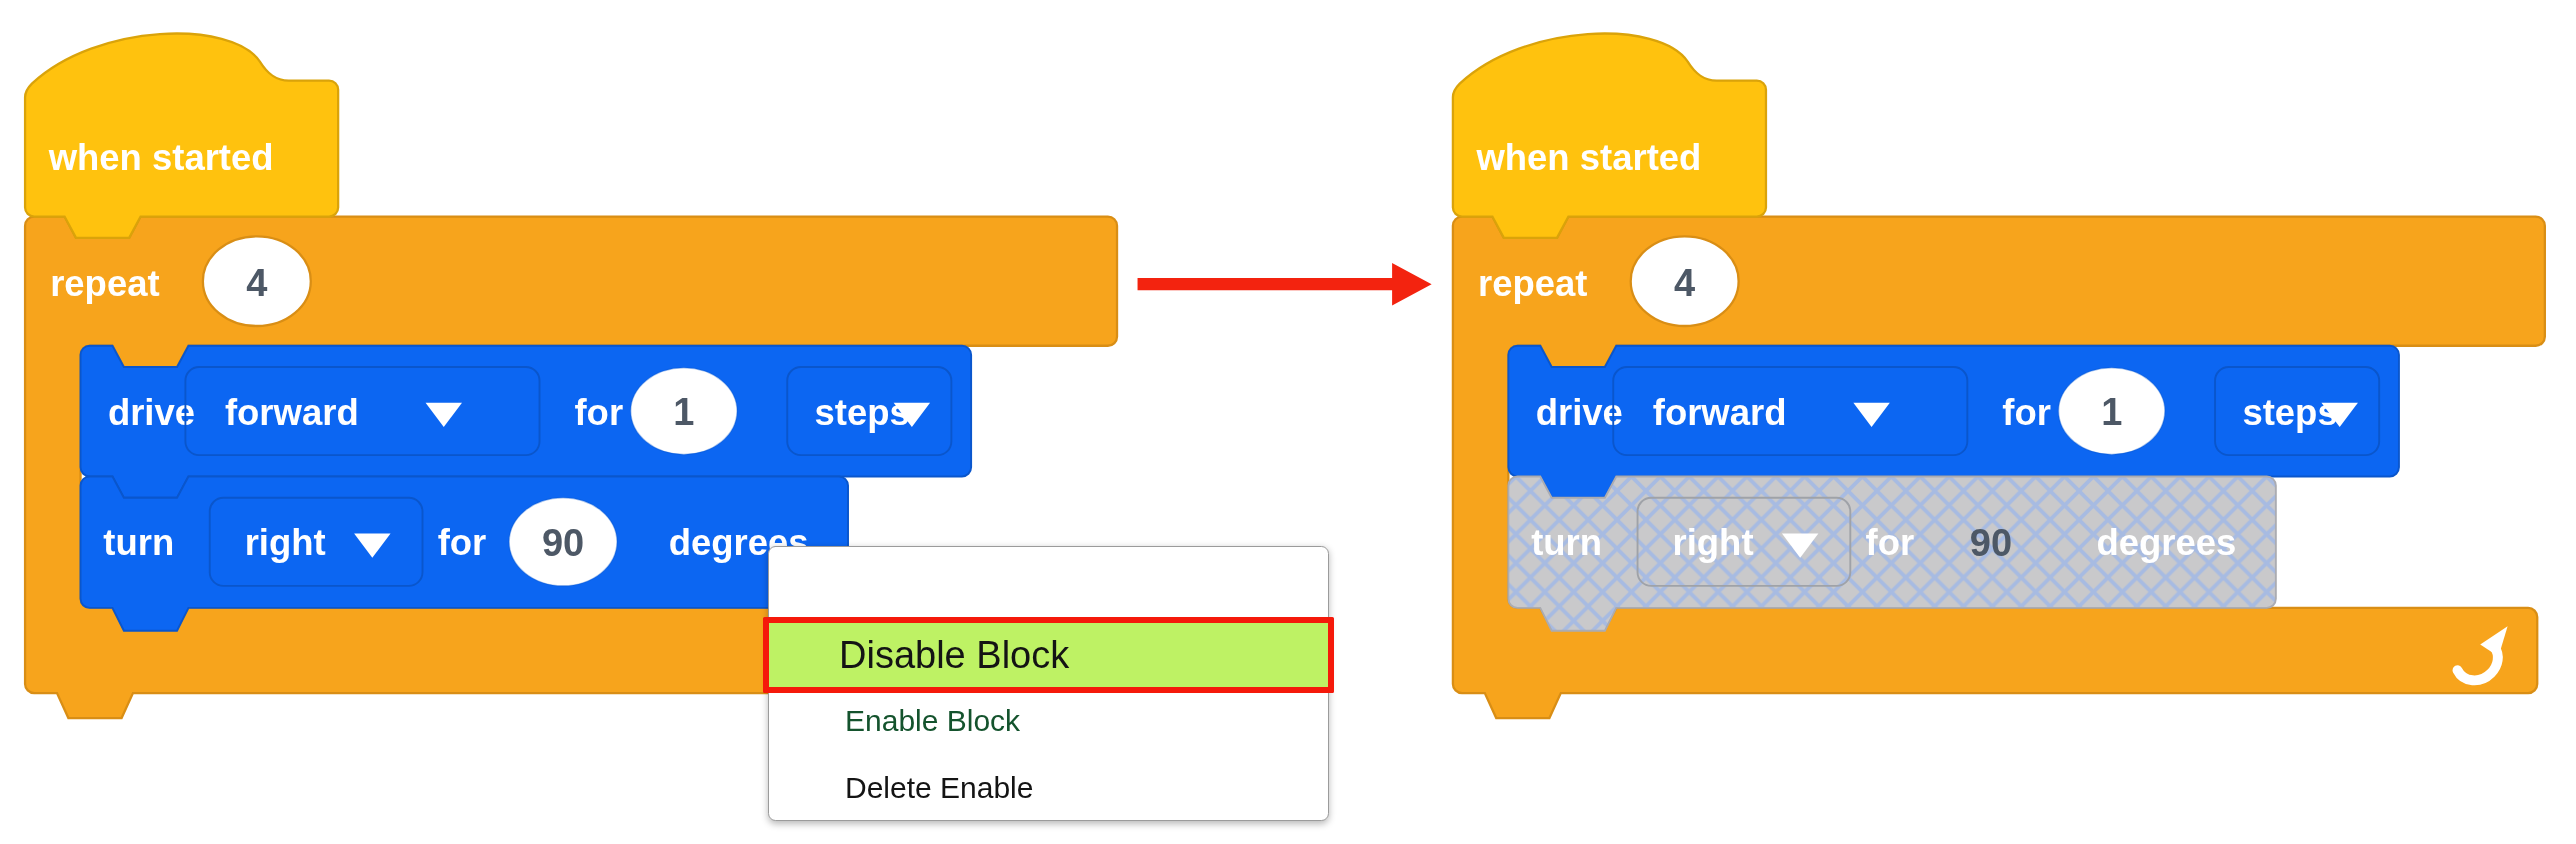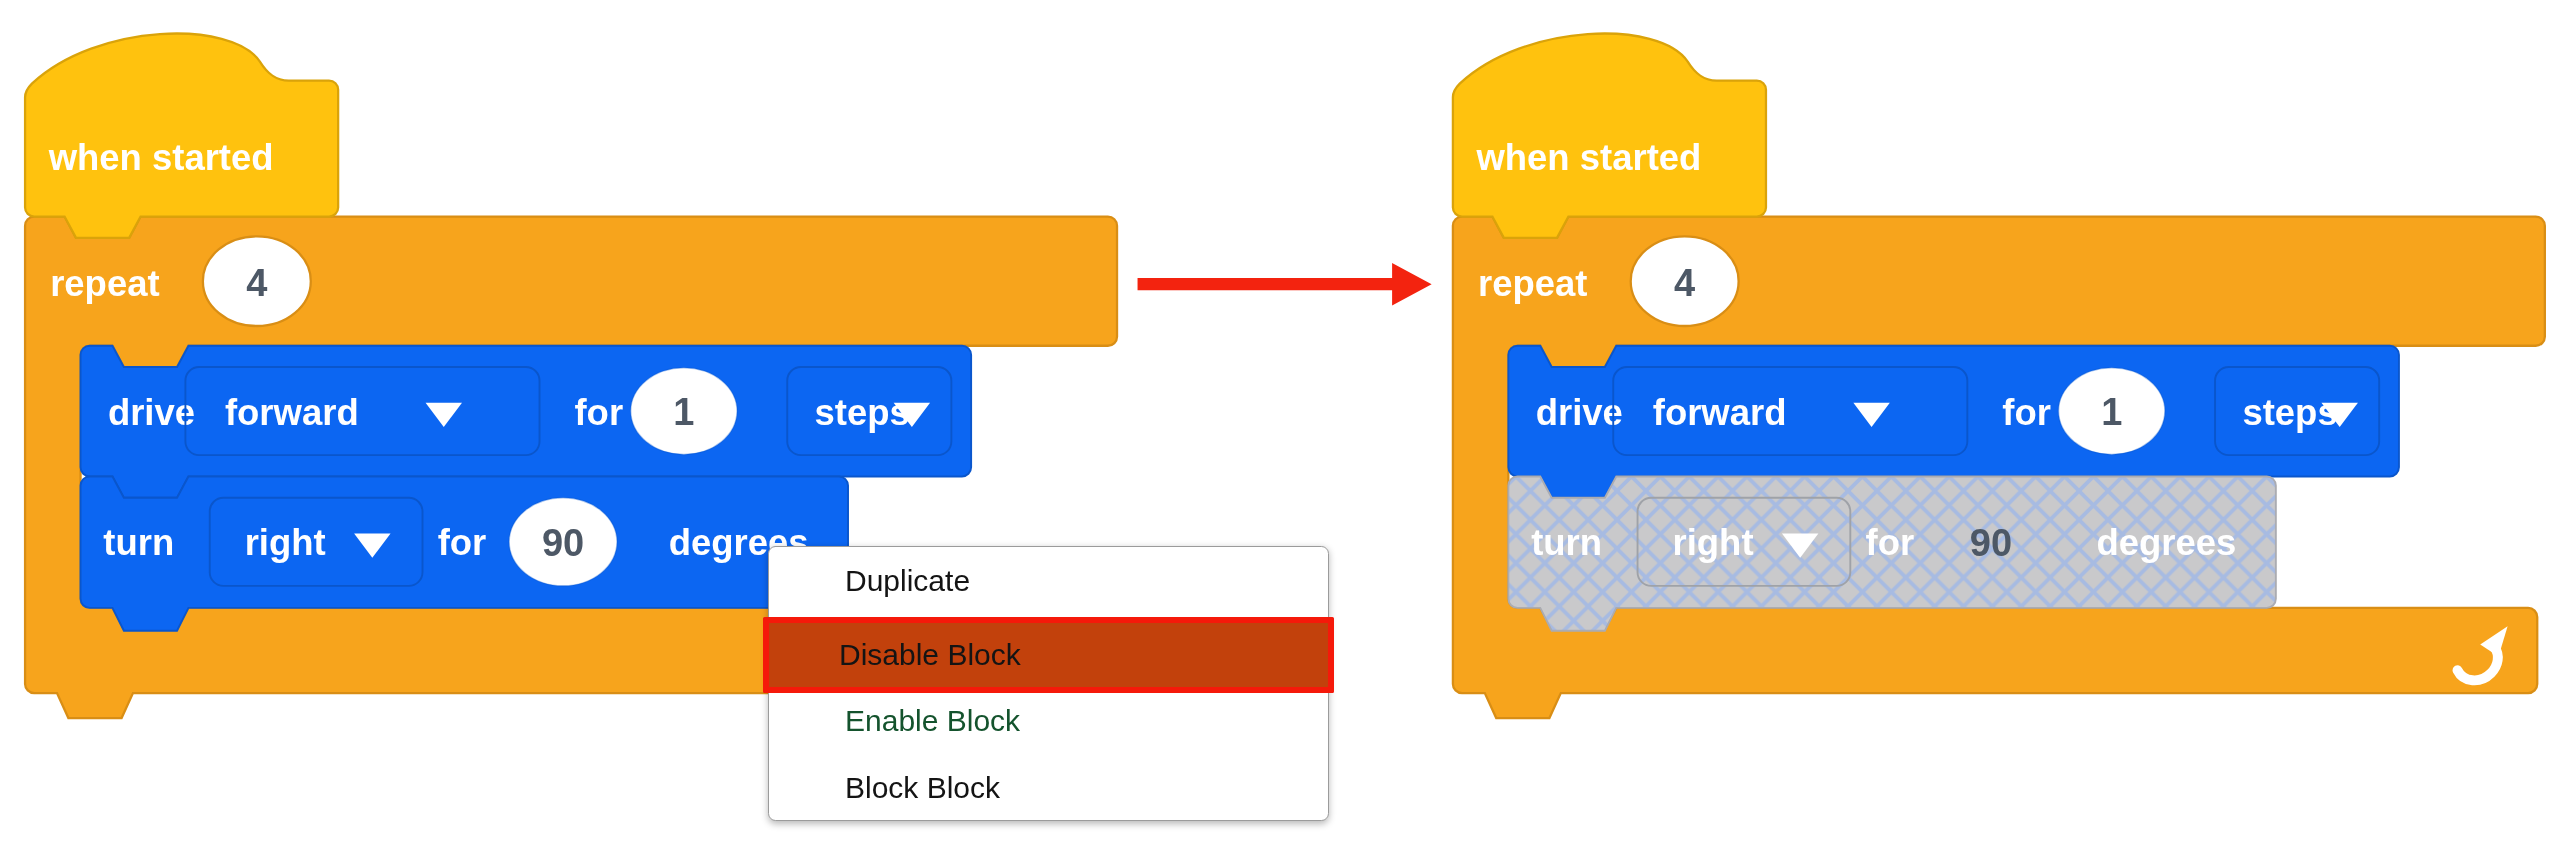--- a/index.html
+++ b/index.html
@@ -26,23 +26,23 @@
   text.val{font-family:"Liberation Sans",sans-serif;font-weight:700;font-size:50px;fill:#4D5866;text-anchor:middle;}
 
   
   .menu{position:absolute;left:768px;top:546px;width:561px;height:275px;background:#ffffff;
         border:1.5px solid #9B9B9B;border-radius:7.6px;box-shadow:0 2.3px 7.6px rgba(0,0,0,.28);
         z-index:10;box-sizing:border-box;}
   .menu-item{position:absolute;left:0;width:100%;height:68px;display:flex;align-items:center;
              padding-left:76px;box-sizing:border-box;font-size:30px;color:#141414;}
   .menu-item.disabled{color:#14532d;}
   .menu-highlight{position:absolute;left:-6px;right:-6px;top:70px;height:76px;
-                  background:#c2410c;border:6.8px solid #F5190A;border-radius:1.5px;
+                  background:#bef264;border:6.8px solid #F5190A;border-radius:1.5px;
                   display:flex;align-items:center;padding-left:70px;box-sizing:border-box;
-                  font-size:30px;color:#141414;z-index:2;}
+                  font-size:38px;color:#141414;z-index:2;}
 </style>
 </head>
 <body>
 
 <div class="stage">
 <svg width="2576" height="845" viewBox="0 0 3390 1112">
   <defs>
     <pattern id="hatch" patternUnits="userSpaceOnUse" width="38" height="38">
       <rect width="38" height="38" fill="#C9C9CB"></rect>
       <path d="M0,0 L38,38 M38,0 L0,38" stroke="#A7BBE2" stroke-width="5" fill="none"></path>
@@ -153,27 +153,24 @@
       <text class="blk" x="2201" y="731">right</text>
       <polygon class="dd-arrow" points="2345,702 2393,702 2369,734"></polygon>
     </g>
     <text class="blk" x="2455" y="731">for</text>
     <text class="val" x="2620" y="732">90</text>
     <text class="blk" x="2759" y="731">degrees</text>
   </g>
 </svg>
 
 <div class="menu">
-  <div class="menu-item" style="top:0;">
-    <span>Duplicate</span>
-  </div>
   <div class="menu-highlight">
     <span>Disable Block</span>
   </div>
   <div class="menu-item disabled" style="top:140px;">
     <span>Enable Block</span>
   </div>
   <div class="menu-item" style="top:207px;">
-    <span>Block Block</span>
+    <span>Delete Enable</span>
   </div>
 </div>
 </div>
 
 
 </body></html>

